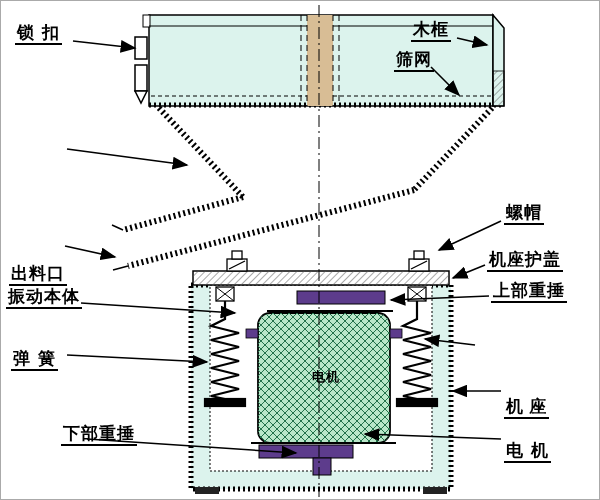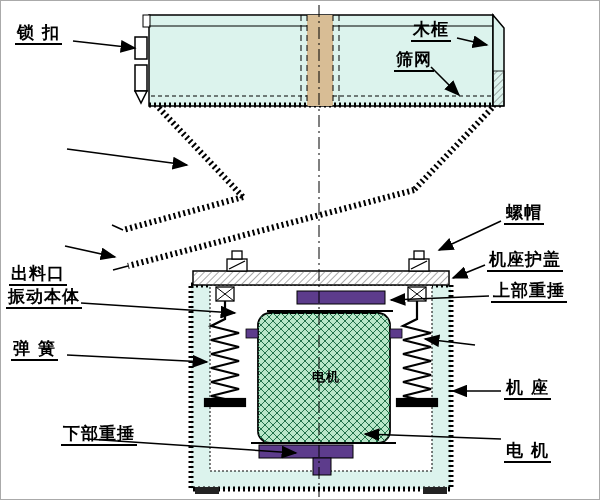--- a/index.html
+++ b/index.html
@@ -11,29 +11,29 @@
   #diagram-svg{position:absolute;left:0;top:0;}
   .lbl{
     position:absolute;font-weight:bold;font-size:17px;line-height:19px;
     color:#000;white-space:nowrap;letter-spacing:1px;
     border-bottom:2px solid #000;padding:0 2px 1px 2px;
   }
   #lb-lock{left:14px;top:22px;}
   #lb-hopper{left:10px;top:129px;}
   #lb-outlet{left:8px;top:226px;margin-top:37px;}
   #lb-body{left:5px;top:286px;}
-  #lb-spring{left:10px;top:338px;}
+  #lb-spring{left:10px;top:348px;}
   #lb-lowerweight{left:12px;top:423px;margin-left:48px;}
   #lb-wood{left:410px;top:19px;}
   #lb-mesh{left:393px;top:49px;}
   #lb-nut{left:503px;top:202px;}
   #lb-cover{left:486px;top:249px;}
   #lb-upperweight{left:490px;top:280px;}
   #lb-screw{left:477px;top:330px;}
-  #lb-base{left:503px;top:377px;}
+  #lb-base{left:503px;top:396px;font-family:Liberation Serif, serif;}
   #lb-motor{left:503px;top:440px;}
   #lb-motorbody{
     left:296px;top:366px;width:54px;text-align:center;
     border-bottom:none;font-size:13px;
   }
 </style>
 </head>
 <body>
 
 <div id="root">

